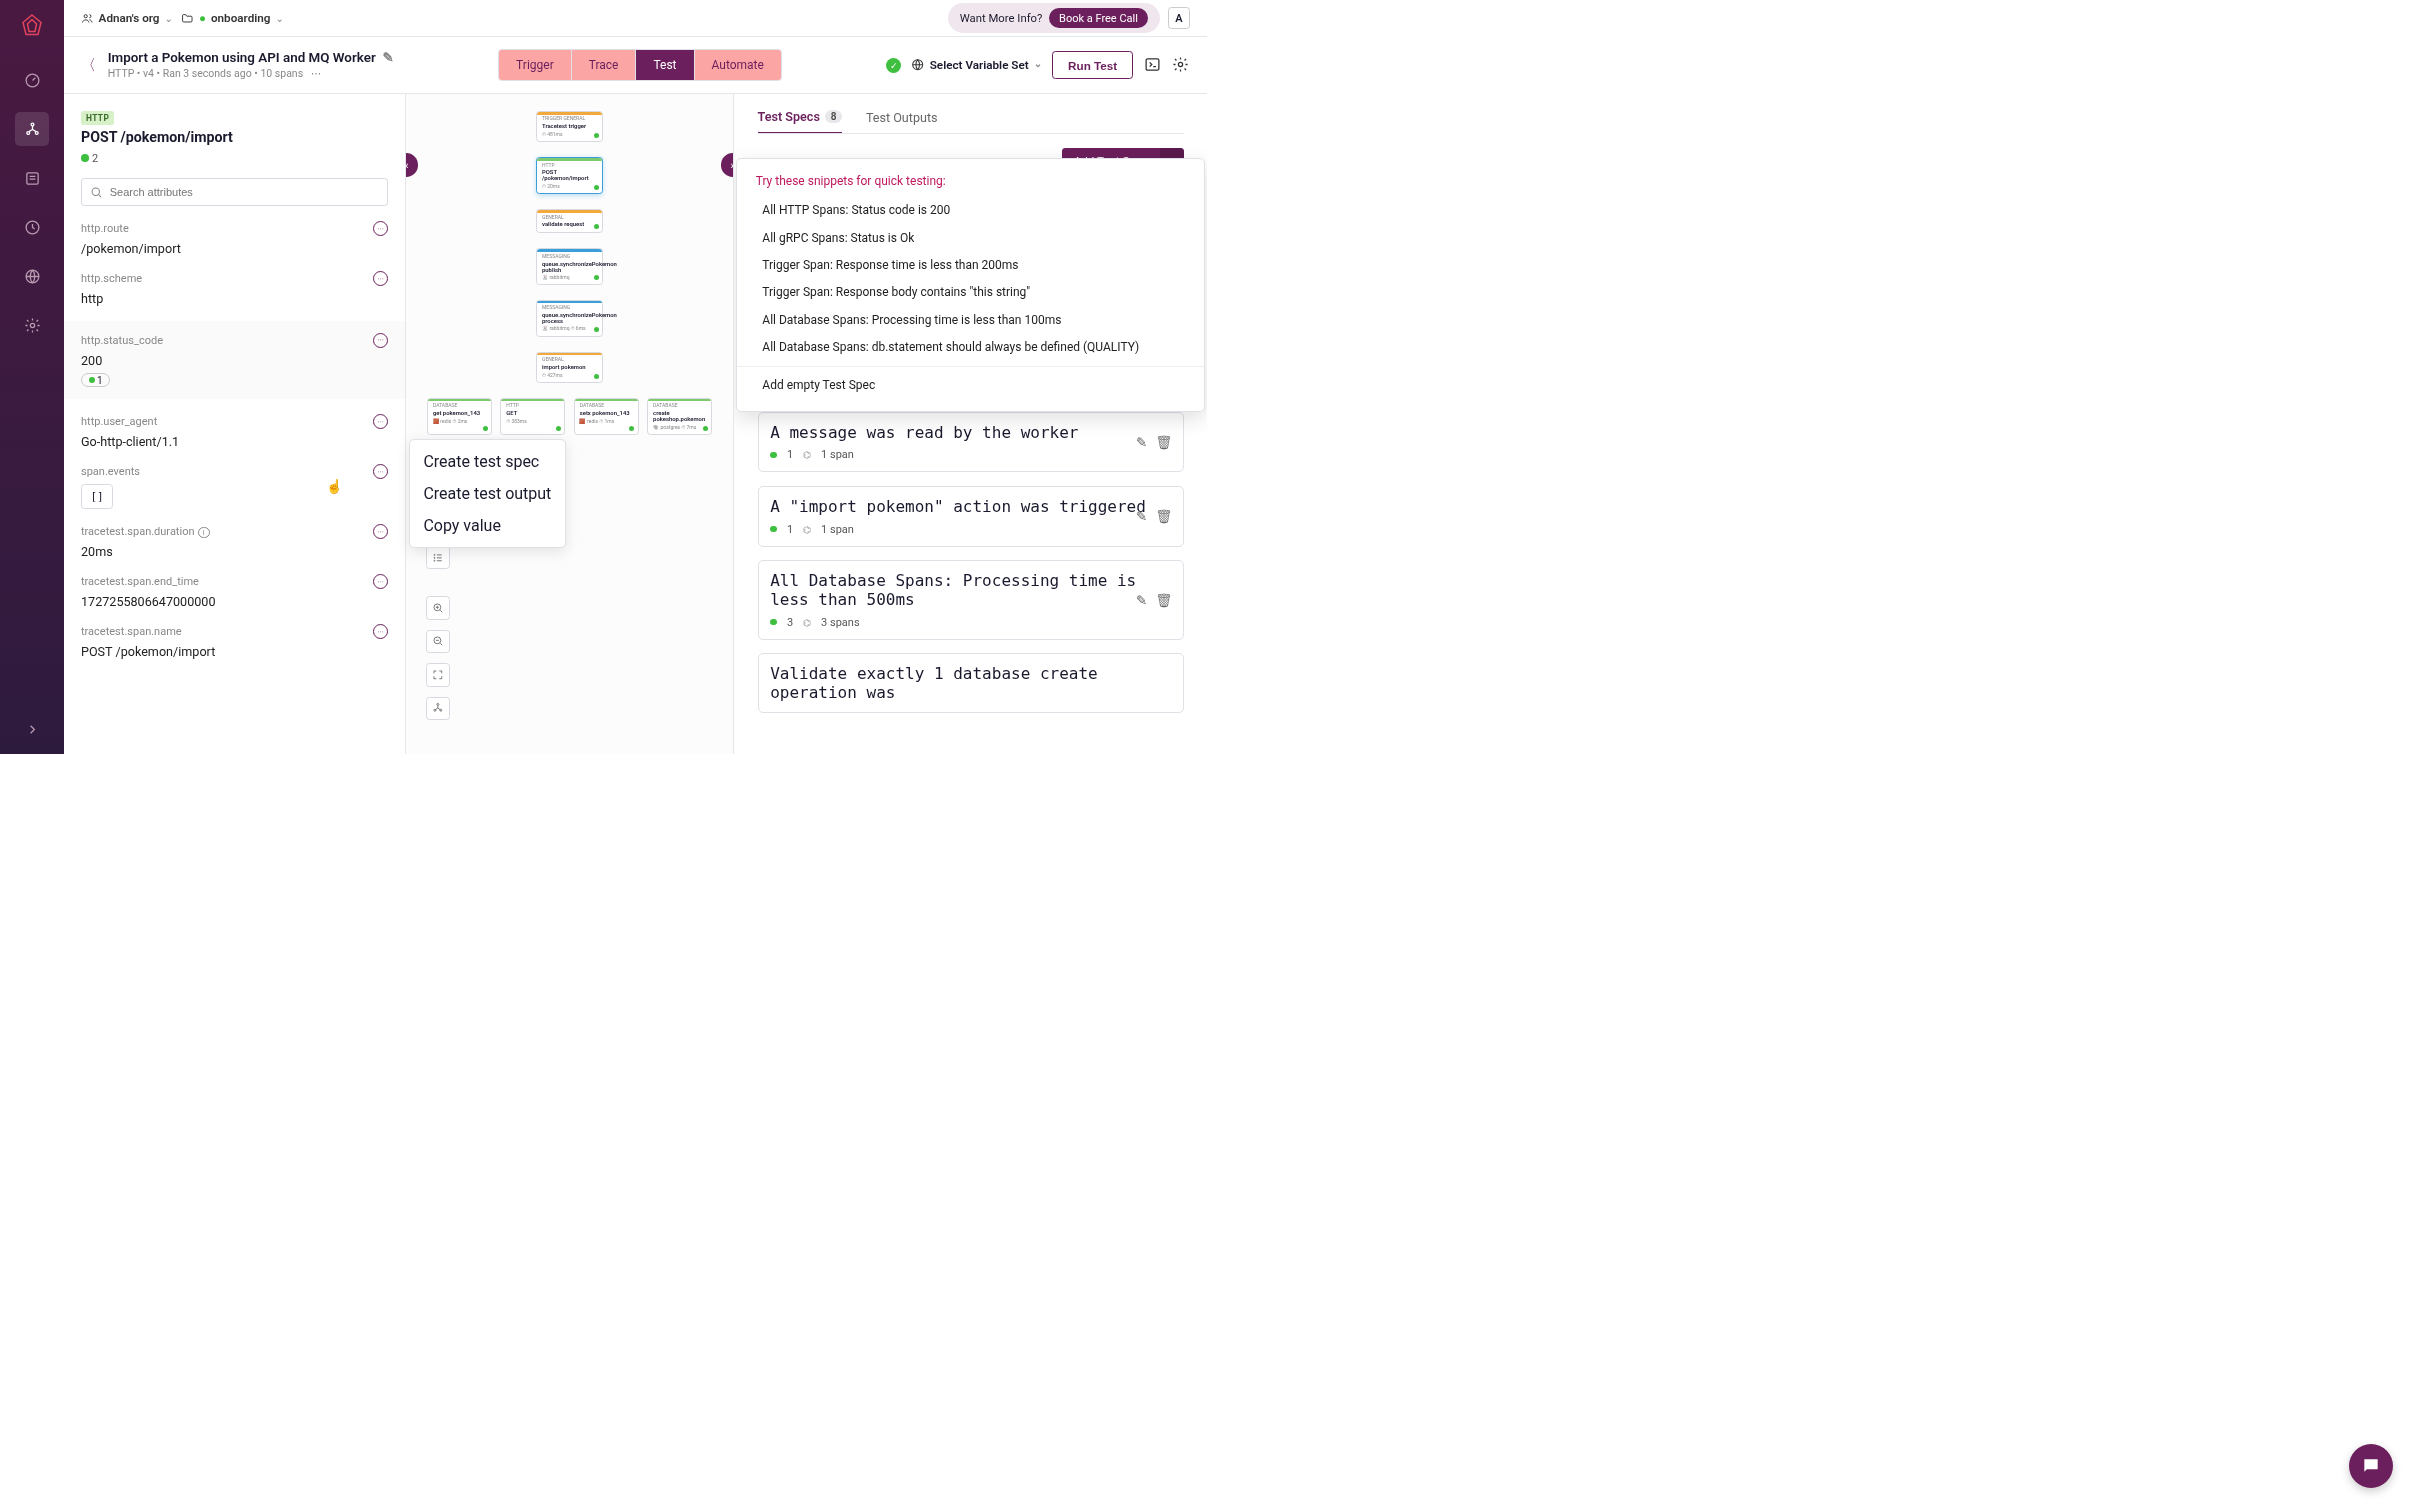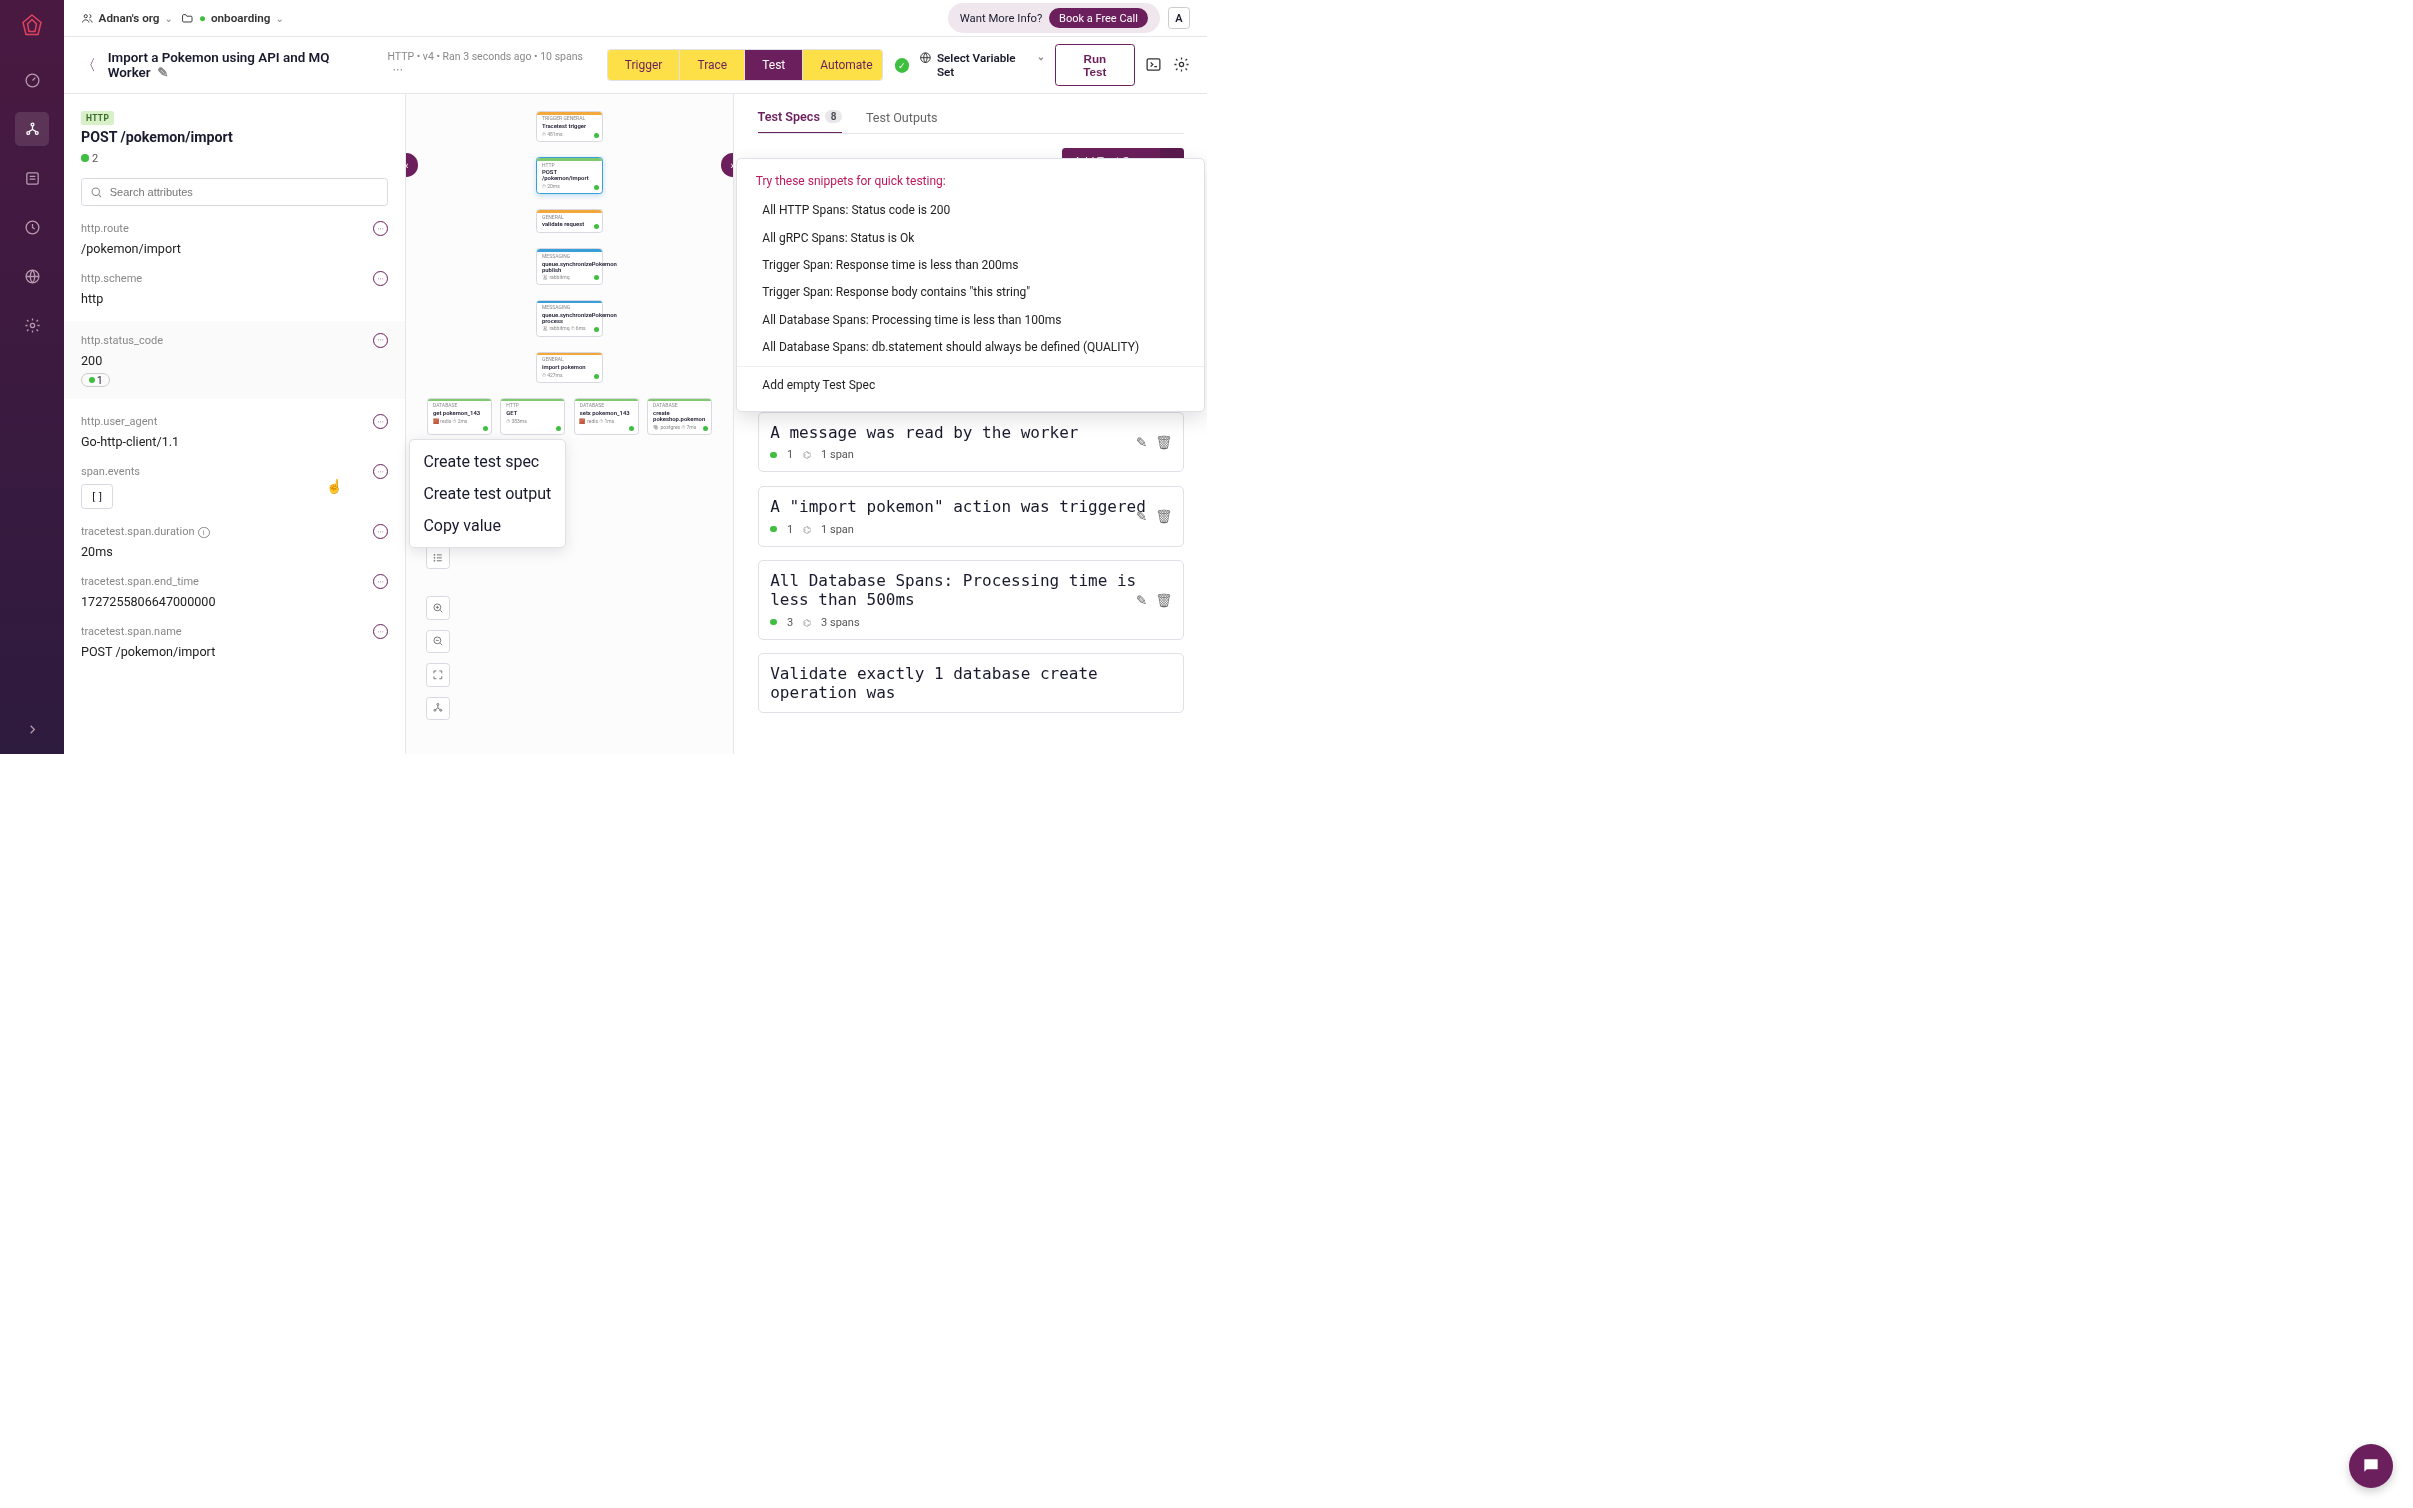--- a/index.html
+++ b/index.html
@@ -15,26 +15,26 @@
 .crumb { display: flex; align-items: center; gap: 5px; font-size: 11.7px; color: #333; }
 .crumb-bold { font-weight: 600; }
 .crumb-badge { color: #3fbf3f; font-size: 11.7px; }
 .chev { color: #888; font-size: 10px; }
 .top-right { margin-left: auto; display: flex; align-items: center; gap: 8.4px; }
 .info-pill { background: #f0e6ee; border-radius: 15px; padding: 5px 11.7px; font-size: 11.3px; display:flex; align-items:center; gap:6.7px; }
 .info-pill .book { background: #6b1f5c; color: #fff; padding: 3.4px 10px; border-radius: 11.7px; font-size: 11px; }
 .avatar { width: 22px; height: 22px; border: 0.8px solid #ccc; border-radius: 3.4px; display:flex; align-items:center; justify-content:center; font-size:11px; font-weight:600; }
 .header-row { height: 57px; border-bottom: 0.8px solid #e5e5ec; display: flex; align-items: center; padding: 0 17px; gap: 11.7px; }
 .back-arrow { color: #6b1f5c; font-size: 15px; cursor: pointer; }
-.title-block { display:flex; flex-direction:row; gap:1.7px; }
+.title-block { display:flex; flex-direction:column; gap:1.7px; }
 .title-block h1 { font-size: 13.4px; font-weight: 600; }
 .title-edit { color: #888; margin-left: 6.7px; cursor:pointer; }
 .subtitle { font-size: 10.5px; color: #888; }
 .tabs-mid { margin-left: auto; display: flex; border: 0.8px solid #e0e0e6; border-radius: 3.4px; overflow: hidden; }
-.tab-btn { padding: 8.4px 17px; font-size: 12px; background:#fde047; border-right: 0.8px solid #e0e0e6; cursor:pointer; color:#6b1f5c; }
+.tab-btn { padding: 8.4px 17px; font-size: 12px; background:#fca5a5; border-right: 0.8px solid #e0e0e6; cursor:pointer; color:#6b1f5c; }
 .tab-btn:last-child { border-right:none; }
 .tab-btn.active { background: #6b1f5c; color: #fff; }
 .header-actions { margin-left: auto; display: flex; align-items: center; gap: 10px; }
 .status-ok { width: 15px; height: 15px; background: #3fbf3f; border-radius: 50%; display:flex; align-items:center; justify-content:center; color:#fff; font-size:9.2px; }
 .var-set { display:flex; align-items:flex-start; gap:5px; font-size:11.7px; font-weight:600; cursor:pointer; }
 .run-btn { border: 0.8px solid #6b1f5c; color: #6b1f5c; background: #fff; padding: 6.7px 15px; border-radius: 3.4px; font-size: 11.7px; font-weight: 600; cursor:pointer; }
 .icon-btn { width: 18.4px; height: 18.4px; color: #333; cursor:pointer; display:flex; align-items:center; justify-content:center; }
 .work { flex: 1; display: flex; overflow: hidden; position: relative; }
 .left-panel { width: 342px; border-right: 0.8px solid #e5e5ec; padding: 15px 17px; overflow-y: auto; background:#fff; }
 .http-badge { background: #d8f0c8; color: #3a6b2a; font-size: 8.4px; font-weight: 700; padding: 1.7px 5px; border-radius: 2.5px; letter-spacing: 0.4px; }

